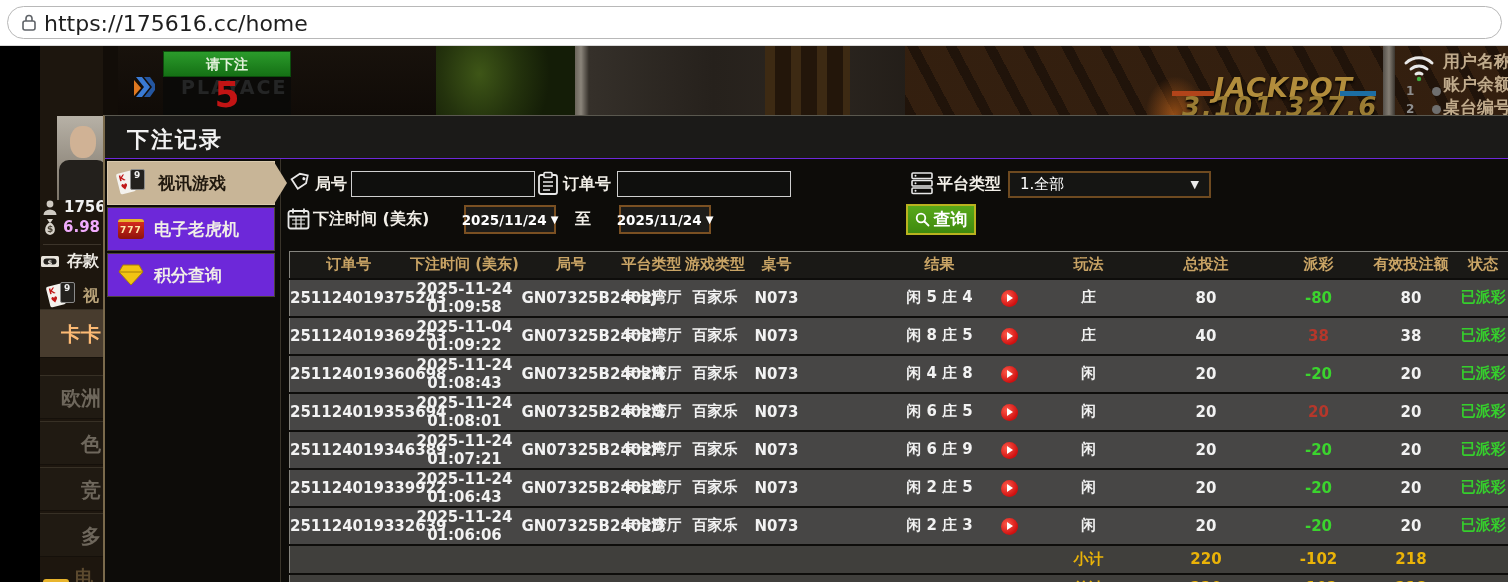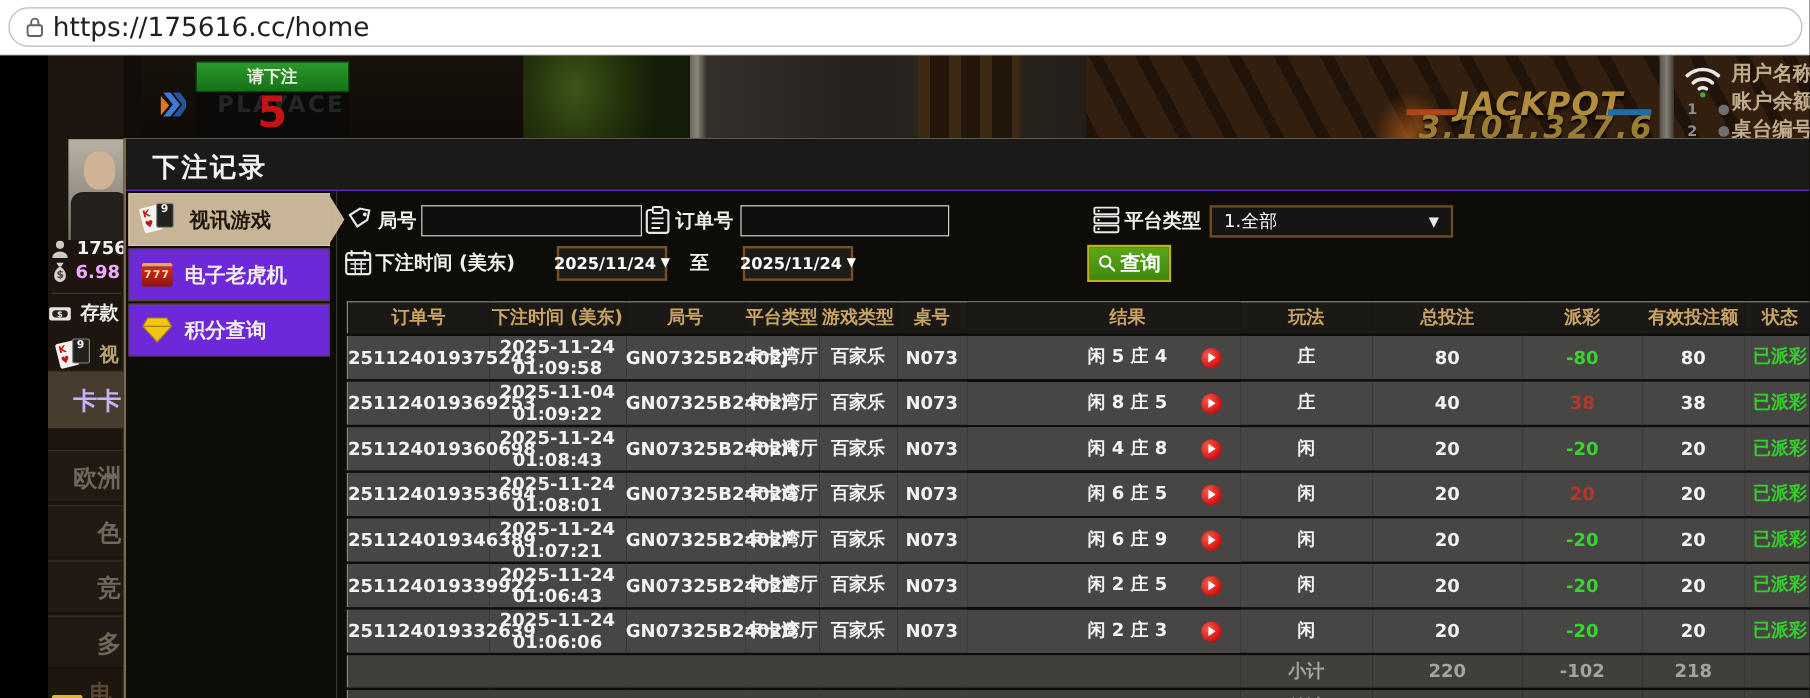--- a/index.html
+++ b/index.html
@@ -68,21 +68,21 @@
   .sb-row { position:absolute; display:flex; align-items:center; gap:5px; }
   .sb-num { color:#f0f0f0; font-size:15px; font-weight:700; }
   .sb-gold { color:#f0abfc; font-size:15px; font-weight:700; }
   #sb-divider { position:absolute; left:3px; top:198px; width:58px; height:1px; background:#3c342a; }
   .sb-label { color:#efece6; font-size:16px; font-weight:700; }
   .sb-tan { color:#b9a379; font-size:16px; font-weight:700; }
   .menu-tile { position:absolute; left:0; width:63px; height:44px; background:#201a12;
     border-top:1px solid #373025; border-bottom:1px solid #15100a;
     color:#6e675c; font-size:20px; font-weight:700; line-height:44px; text-align:right;
     padding-right:2px; overflow:hidden; white-space:nowrap; }
-  #tile-active { top:263px; height:49px; background:#483c2e; color:#c4b5fd; text-align:right; line-height:49px; }
+  #tile-active { top:263px; height:49px; background:#483c2e; color:#fdba74; text-align:right; line-height:49px; }
   #bottom-row { position:absolute; left:3px; top:519px; display:flex; gap:6px; align-items:center; }
   #bottom-label { color:#5c4a2f; font-size:18px; font-weight:700; }
 
   
   #modal { position:absolute; left:103px; top:69px; width:1405px; height:467px;
     background:#0d0c09; border-left:2px solid #7a6a4c; border-top:1px solid #5a584f; z-index:10; }
   #modal-titlebar { position:absolute; left:0; top:0; width:100%; height:43px; background:#1b1a18;
     border-bottom:1px solid #6d28d9;text-align:right; }
   #modal-title { position:absolute; left:22px; top:9px; font-size:22px; font-weight:700; color:#f2f2f2; letter-spacing:2px; }
 
@@ -138,21 +138,21 @@
   td { height:29px; background:#474645; color:#f2f2f2; font-size:15px; font-weight:700; text-align:center; }
   tr { border-bottom:2px solid #0e0d0b; }
   td.result-cell, th.result-cell { position:relative; padding-left:40px; }
   .play-btn { position:absolute; right:16px; top:50%; margin-top:-8px; width:17px; height:17px; border-radius:50%;
     background:radial-gradient(circle at 35% 35%, #ff5a4a, #cf0f0f 70%); cursor:pointer; }
   .play-btn::after { content:""; position:absolute; left:6px; top:4.5px;
     border-top:4px solid transparent; border-bottom:4px solid transparent; border-left:6px solid #fff; }
   .pay-green { color:#3bd42e !important; }
   .pay-red { color:#b5372b !important; }
   .status-ok { color:#35cf2c !important; }
-  tr.summary td { background:#403f3c; color:#a3a3a3; }
+  tr.summary td { background:#403f3c; color:#eab308; }
   tr.summary td.blank { background:#403f3c; }
 </style>
 </head>
 <body>
 
 <div id="browser-bar">
   <div id="url-pill"></div>
   <svg id="lock-icon" width="16" height="19" viewBox="0 0 16 19">
     <rect x="2" y="8" width="12" height="9" rx="2" fill="none" stroke="#5f6368" stroke-width="1.6"></rect>
     <path d="M5 8 V5.5 a3 3 0 0 1 6 0 V8" fill="none" stroke="#5f6368" stroke-width="1.6"></path>

